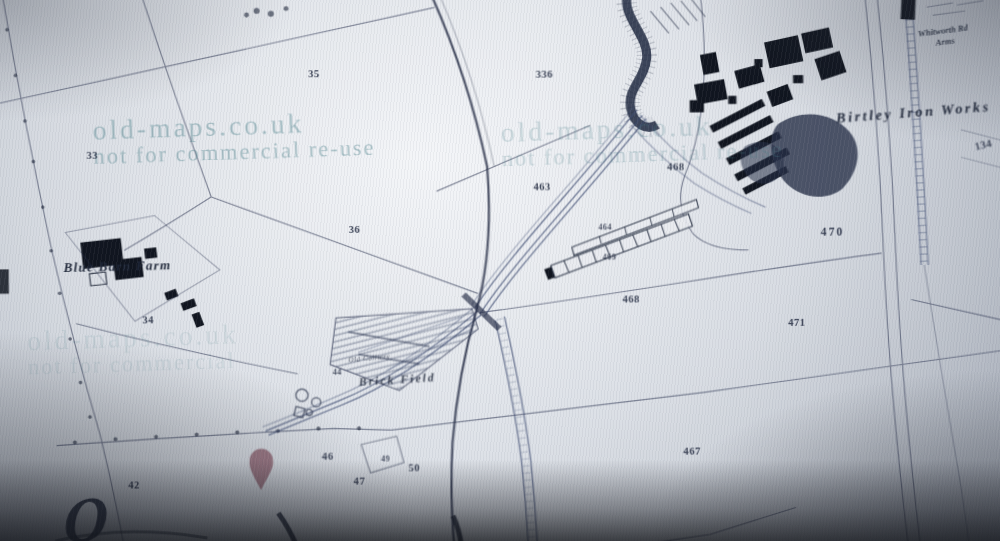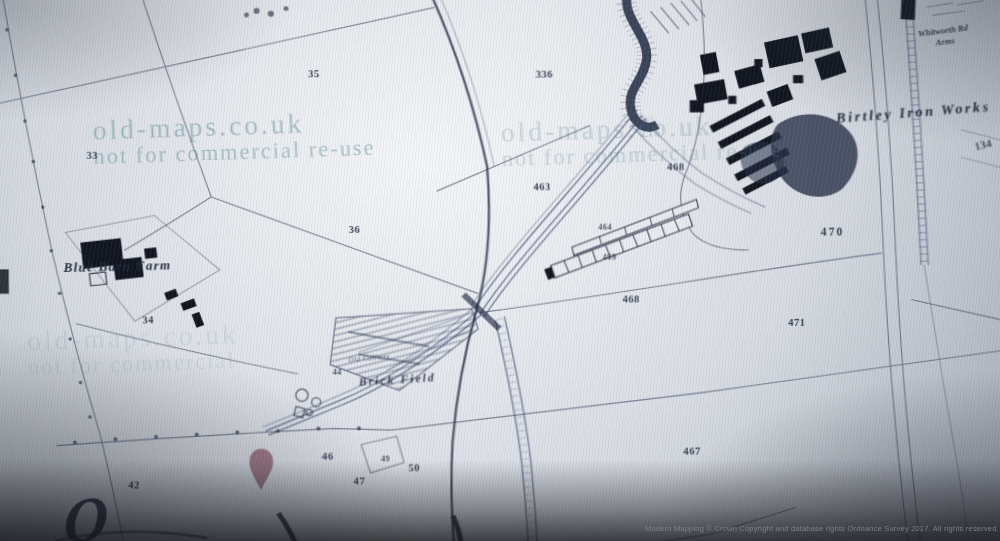--- a/index.html
+++ b/index.html
@@ -259,14 +259,13 @@
     <span class="pn sm" style="left:339px; top:370px;">44</span>
     <span class="pn" style="left:329px; top:452px;">46</span>
     <span class="pn" style="left:360px; top:477px;">47</span>
     <span class="pn sm" style="left:386px; top:455px;">49</span>
     <span class="pn" style="left:414px; top:464px;">50</span>
   </div>
 
   <div class="moire"></div>
   <div class="vignette"></div>
 
-  <div class="copyright">Modern Mapping © Crown Copyright and database rights Ordnance Survey 2017. All rights reserved.</div>
 </div>
 
 </body></html>

